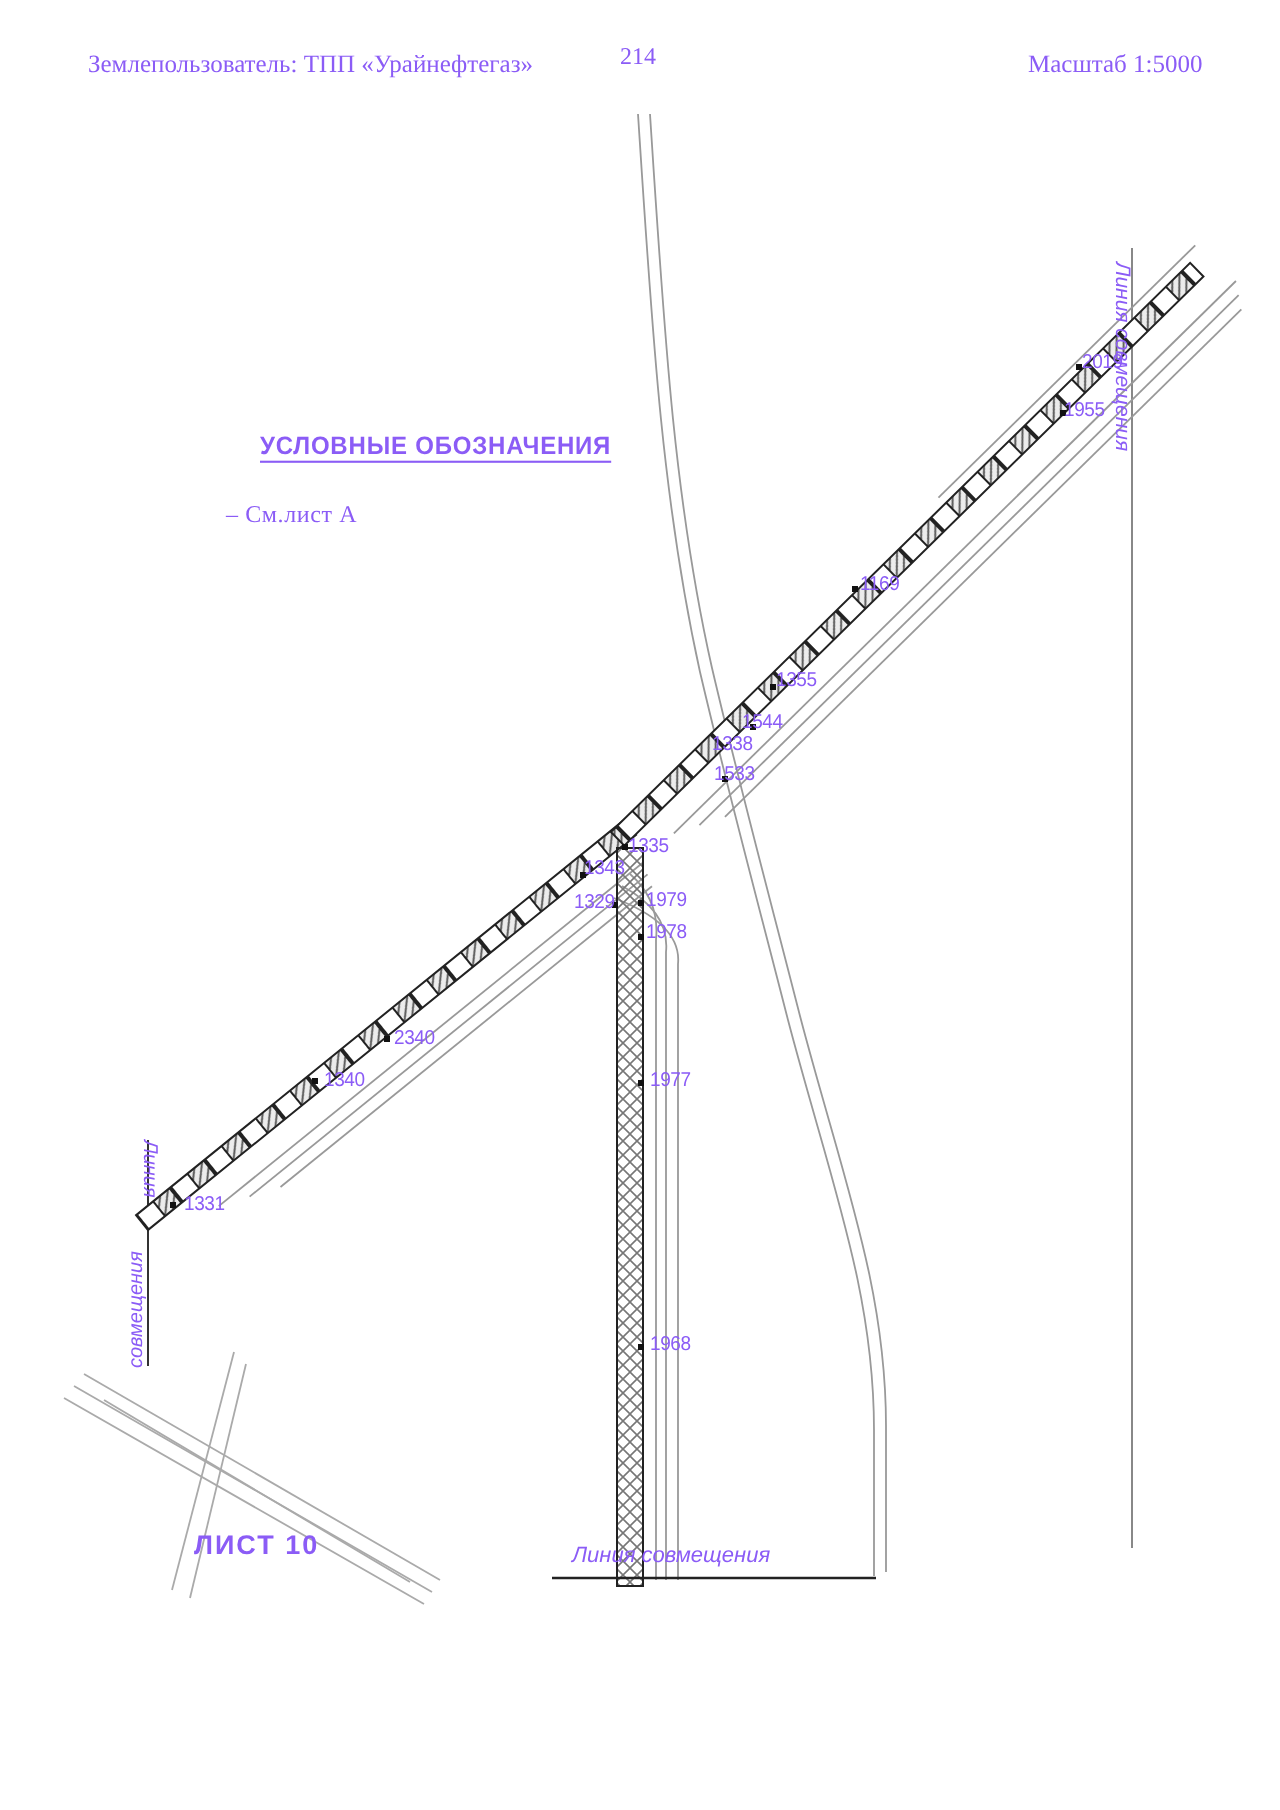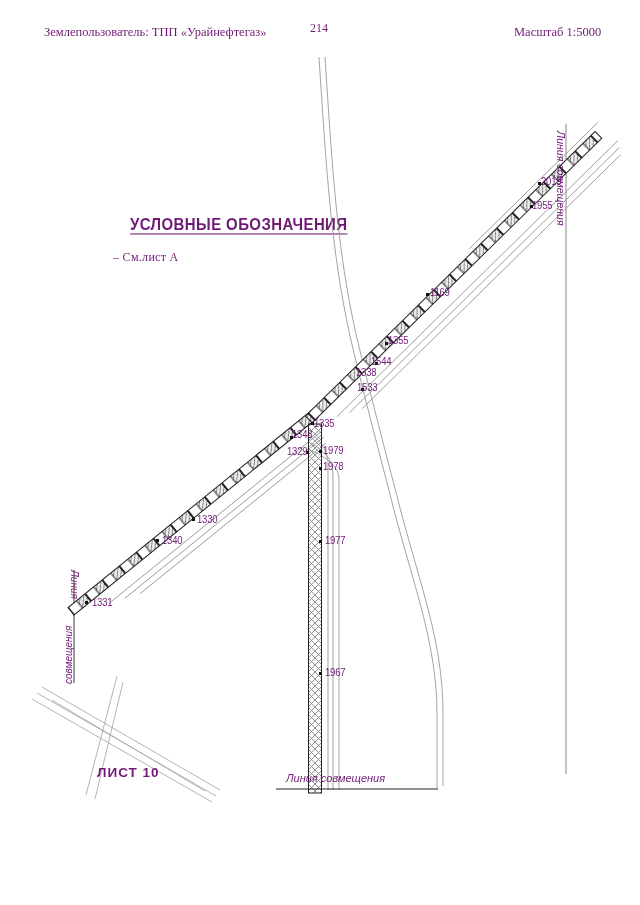--- a/index.html
+++ b/index.html
@@ -1,22 +1,22 @@
 <!DOCTYPE html>
 <html><head>
 <meta charset="utf-8">
 <style>
   html,body{margin:0;padding:0;background:#fff;}
   #page{position:relative;width:640px;height:905px;background:#fff;overflow:hidden;
-        font-family:"Liberation Serif",serif;color:#701a75;}
+        font-family:"Liberation Serif",serif;color:#8b5cf6;}
   .hdr{position:absolute;font-size:12.5px;line-height:16px;white-space:nowrap;}
   .pagenum{position:absolute;font-size:12px;}
   svg{position:absolute;left:0;top:0;}
   .legend-title{position:absolute;left:130px;top:216px;font-family:"Liberation Sans",sans-serif;
-        font-size:15px;letter-spacing:.4px;font-weight:bold;
+        font-size:12px;letter-spacing:.4px;font-weight:bold;
         text-decoration:underline;text-underline-offset:3px;transform:scaleY(1.05);}
   .legend-note{position:absolute;left:113px;top:250px;font-family:Liberation Serif, serif;
         font-size:12px;letter-spacing:.3px;}
   .plabel{position:absolute;font-family:Liberation Sans, sans-serif;font-size:10px;
         letter-spacing:-0.2px;white-space:nowrap;transform:scale(.95,1);transform-origin:left top;}
   .ital{font-style:italic;font-family:"Liberation Sans",sans-serif;}
   .rot90{transform:rotate(90deg);transform-origin:left top;}
   .rotm90{transform:rotate(-90deg);transform-origin:left top;}
   .sheet{position:absolute;left:97px;top:765px;font-size:13.5px;font-weight:bold;
          font-family:"Liberation Sans",sans-serif;letter-spacing:1px;}
@@ -122,35 +122,35 @@
       <rect x="375" y="362" width="3" height="3"></rect>
       <rect x="385" y="342" width="3" height="3"></rect>
       <rect x="426" y="293" width="3" height="3"></rect>
       <rect x="530" y="205" width="3" height="3"></rect>
       <rect x="538" y="182" width="3" height="3"></rect>
     </g>
   </svg>
 
   <div class="plabel" style="left:92px;top:597px">1331</div>
   <div class="plabel" style="left:162px;top:535px">1340</div>
-  <div class="plabel" style="left:197px;top:514px">1330</div>
+  <div class="plabel" style="left:197px;top:514px">2340</div>
   <div class="plabel" style="left:287px;top:446px">1329</div>
   <div class="plabel" style="left:292px;top:429px">1343</div>
   <div class="plabel" style="left:314px;top:418px">1335</div>
   <div class="plabel" style="left:357px;top:382px">1533</div>
   <div class="plabel" style="left:356px;top:367px">1338</div>
   <div class="plabel" style="left:371px;top:356px">1544</div>
   <div class="plabel" style="left:388px;top:335px">1355</div>
   <div class="plabel" style="left:430px;top:287px">1169</div>
   <div class="plabel" style="left:532px;top:200px">1955</div>
   <div class="plabel" style="left:541px;top:176px">2019</div>
   <div class="plabel" style="left:323px;top:445px">1979</div>
   <div class="plabel" style="left:323px;top:461px">1978</div>
   <div class="plabel" style="left:325px;top:535px">1977</div>
-  <div class="plabel" style="left:325px;top:667px">1967</div>
+  <div class="plabel" style="left:325px;top:667px">1968</div>
 
   <div class="matchright ital rot90">Линия совмещения</div>
   <div class="matchleft1 ital rot90">Линия</div>
   <div class="matchleft2 ital rotm90">совмещения</div>
 
   <div class="sheet">ЛИСТ 10</div>
   <div class="matchbottom ital">Линия совмещения</div>
 
 </div>
 

